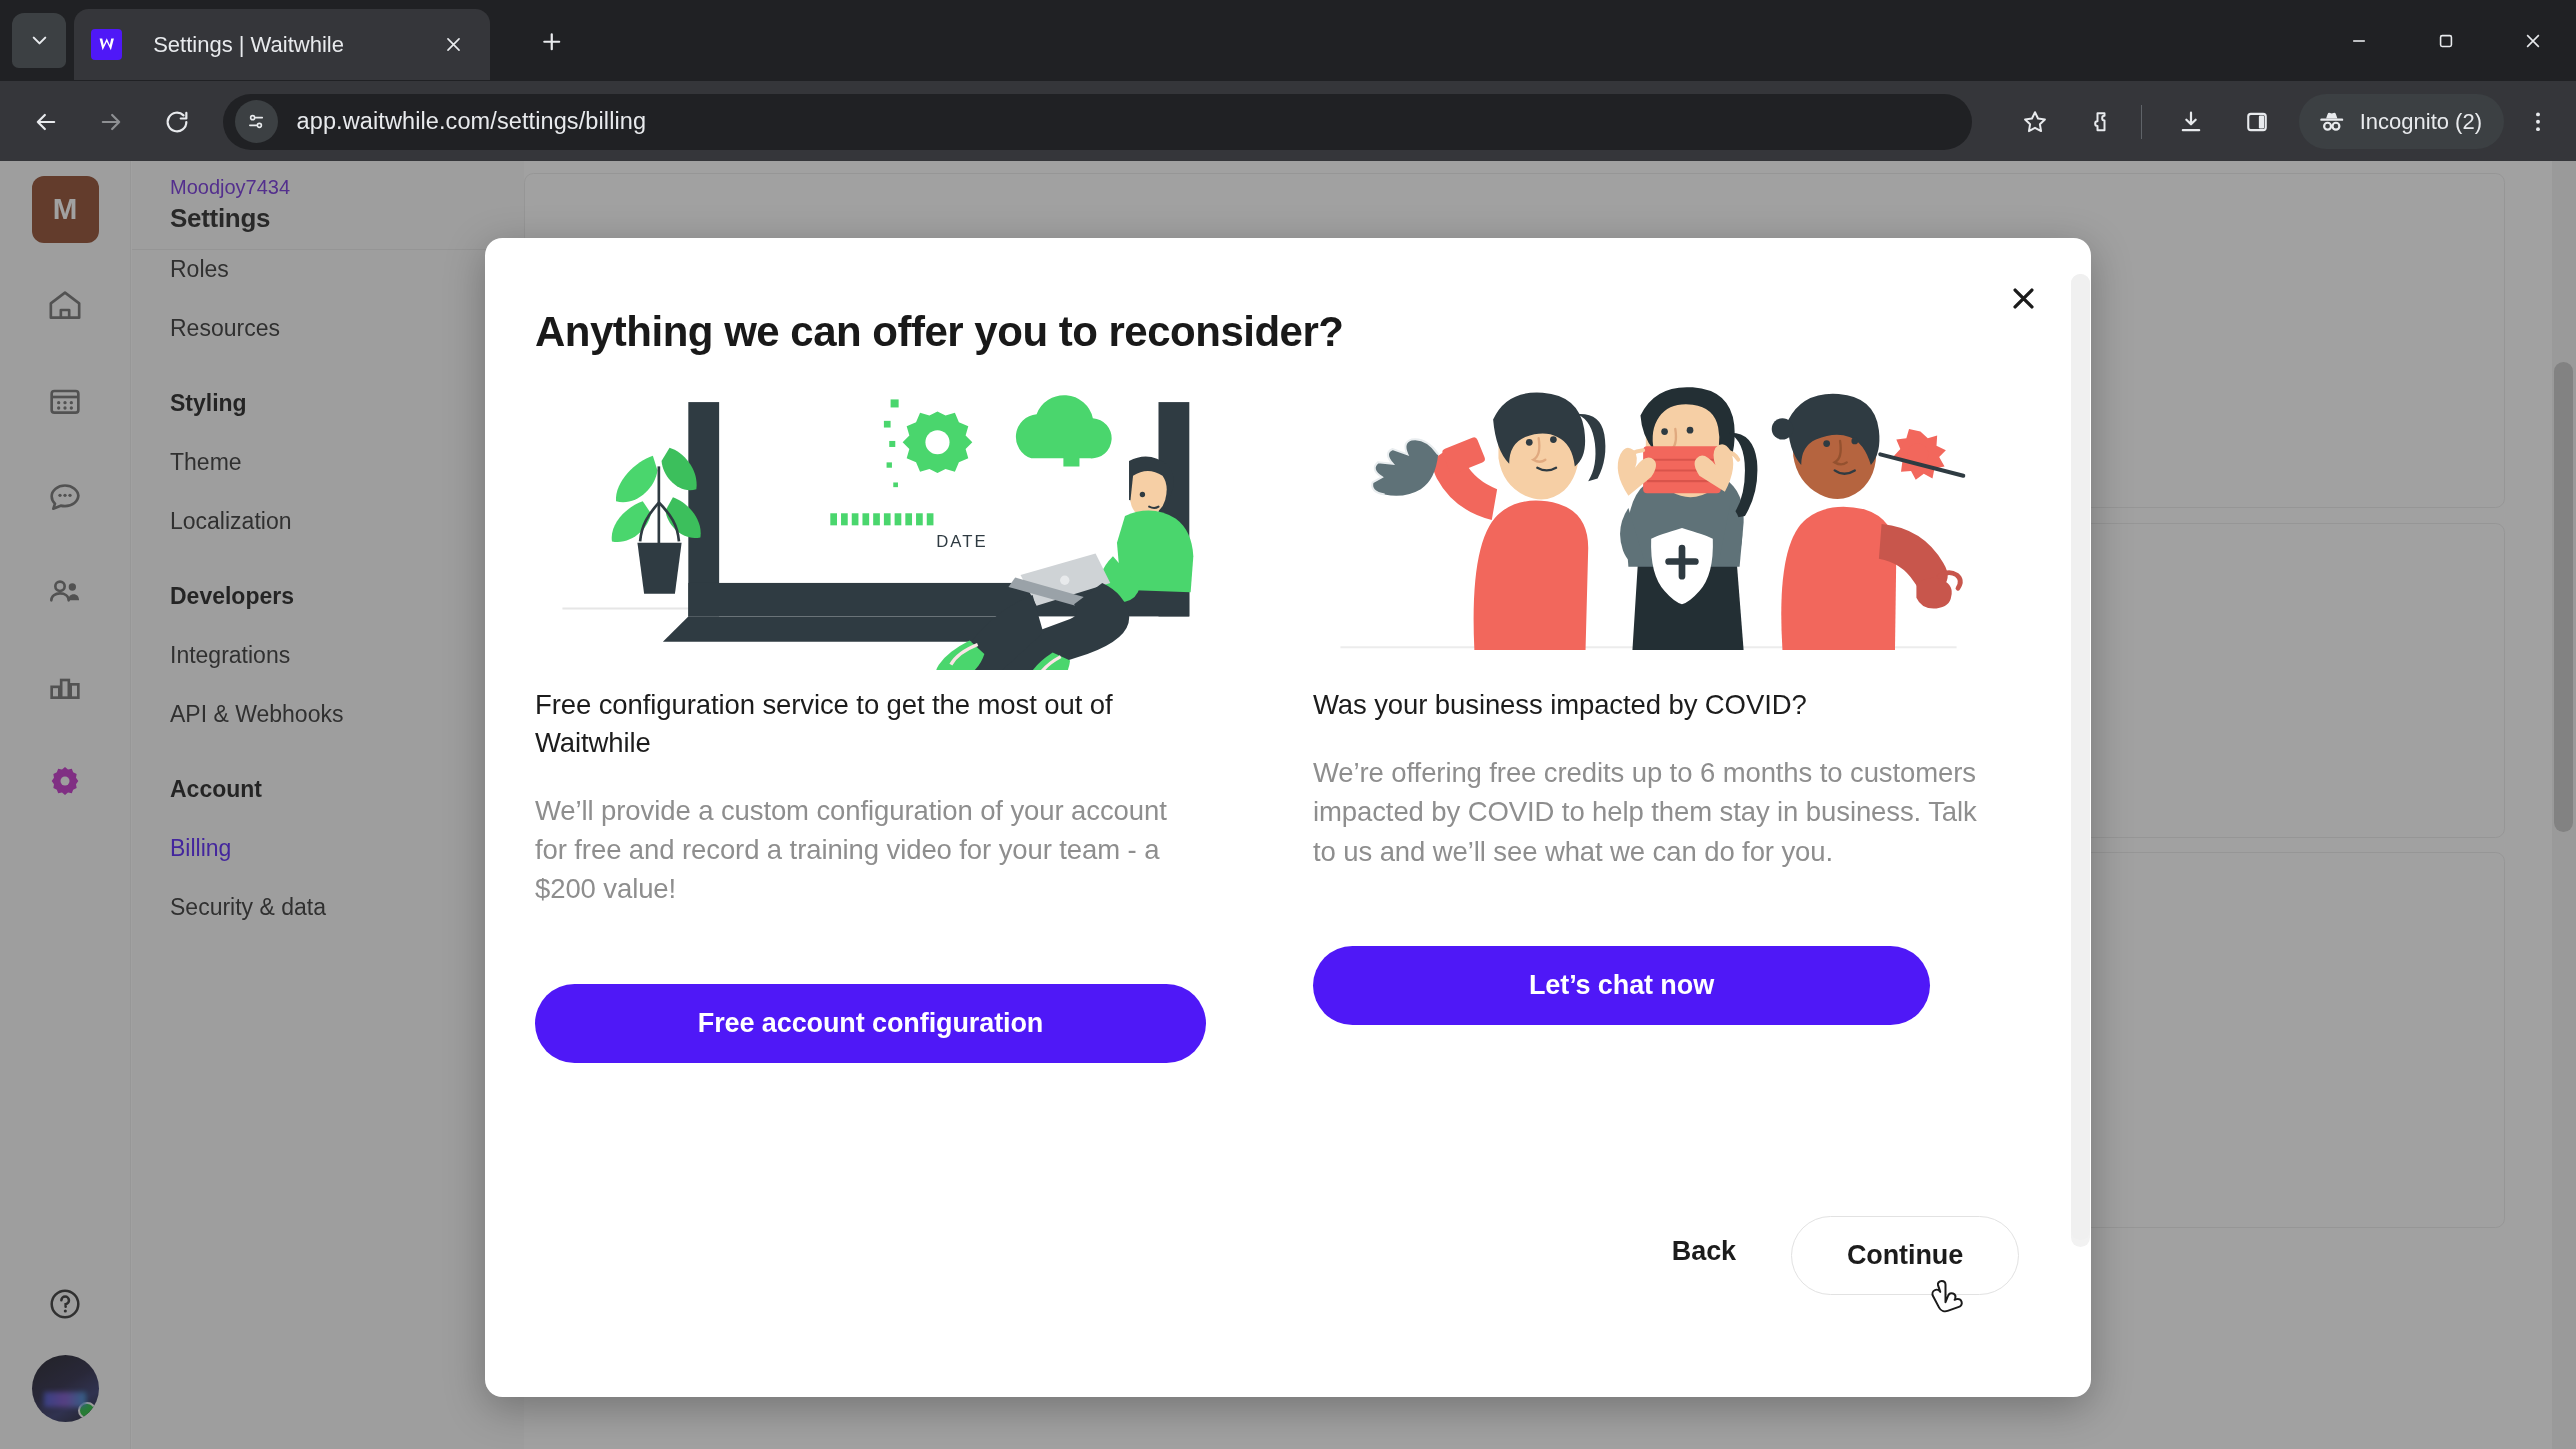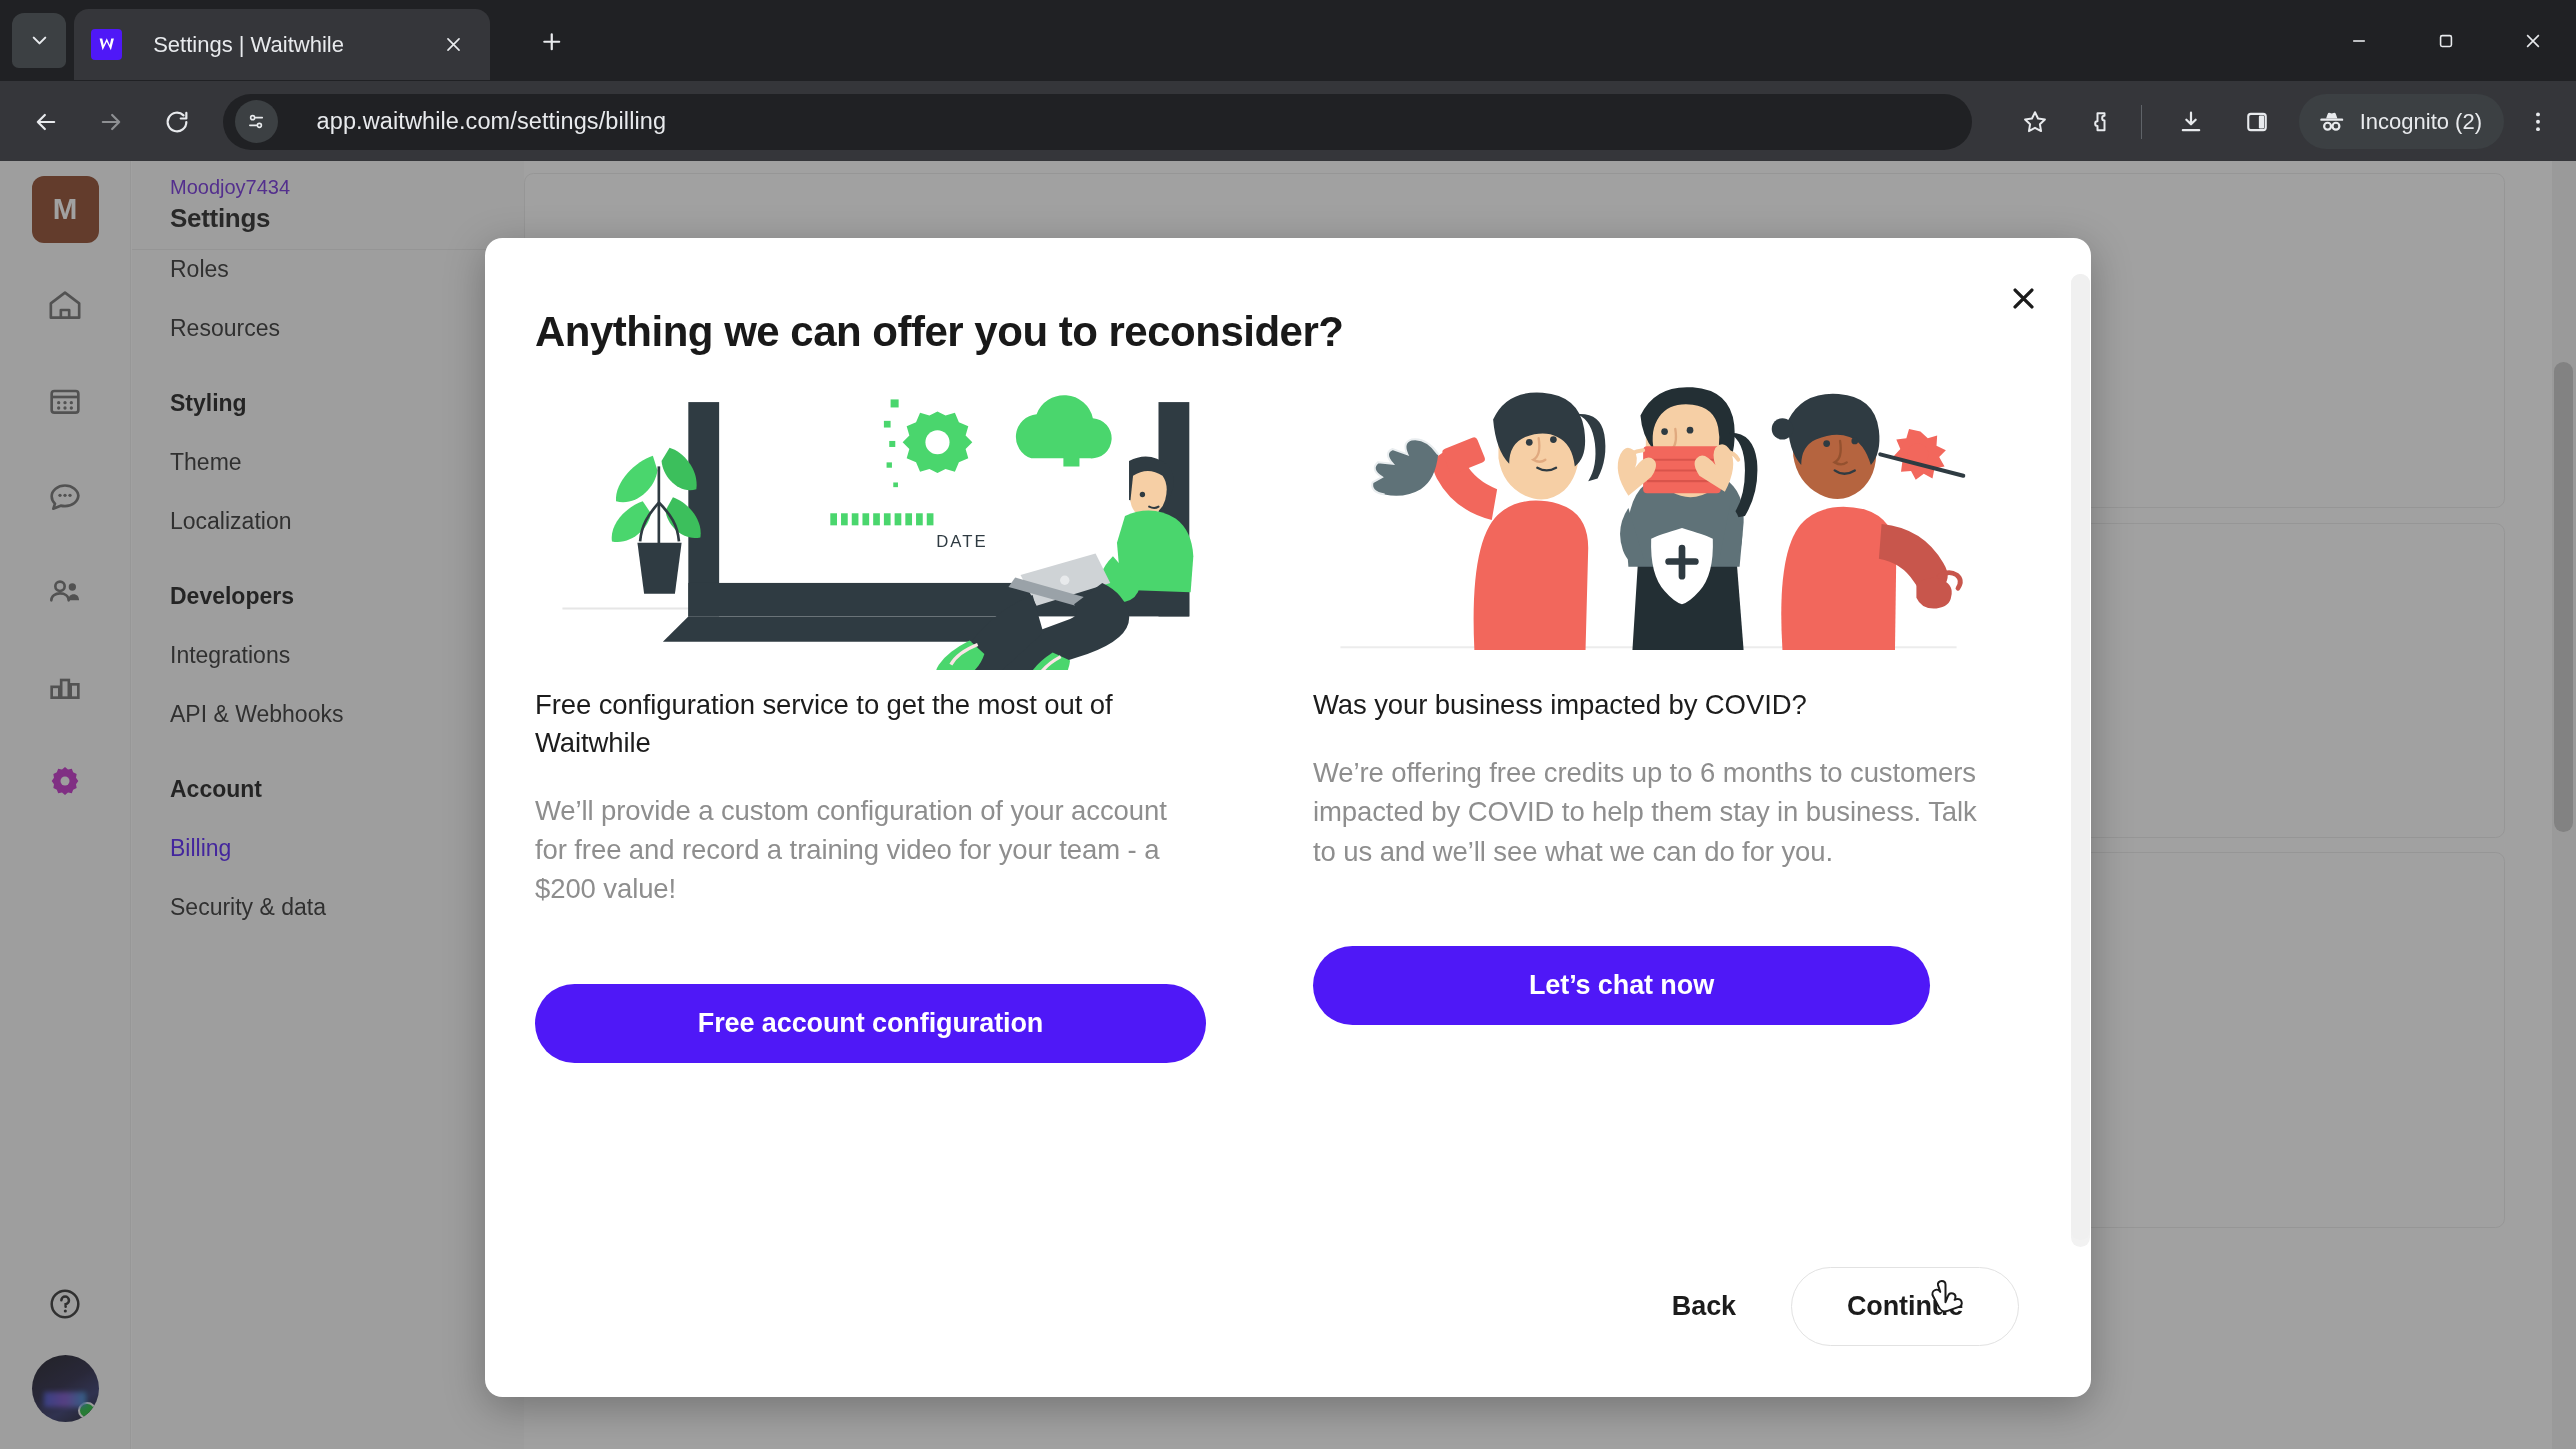--- a/index.html
+++ b/index.html
@@ -57,21 +57,20 @@
   .tb-btn {
     width:51px; height:51px; border-radius:50%; margin-left:14.8px;
     display:flex; align-items:center; justify-content:center; cursor:pointer; flex:0 0 auto;
   }
   .tb-btn:first-child { margin-left:20px; }
   .tb-btn svg { width:28px; height:28px; }
   .omnibox {
     flex:1 1 auto; height:56px; background:#202124; border-radius:28px;
     margin:0 17.4px 0 20px; display:flex; align-items:center; padding:0 12px;
     cursor:text;
-    gap:20px;
   }
   .omni-icon {
     width:43px; height:43px; border-radius:50%; background:#3c4043;
     display:flex; align-items:center; justify-content:center; flex:0 0 auto; cursor:pointer;
   }
   .omni-icon svg { width:23px; height:23px; }
   .omni-url { margin-left:19px; color:#e8eaed; font-size:23.5px; letter-spacing:0.1px; }
   .tb-right { display:flex; align-items:center; padding-right:14.8px; flex:0 0 auto; }
   .tb-sep { width:1.3px; height:34px; background:#5f6368; margin:0 8px 0 14.8px; }
   .incognito {
@@ -191,21 +190,21 @@
   .offer-btn {
     margin-top:75px; height:79px; border-radius:40px; background:#4f18f7;
     color:#fff; font-size:27px; font-weight:bold; letter-spacing:-0.1px;
     display:flex; align-items:center; justify-content:center; cursor:pointer; border:none;
     font-family:"Liberation Sans", sans-serif; width:100%;
   }
   #btn-right { width:617px; }
 
   .modal-footer {
     position:absolute; left:0; bottom:0; width:1606px; height:181px;
-    display:flex; align-items:center; justify-content:flex-end; padding-right:72px; gap:31px;
+    display:flex; align-items:flex-start; justify-content:flex-end; padding-right:72px; gap:31px;
   }
   .btn-back {
     background:none; border:none; font-family:"Liberation Sans", sans-serif;
     font-size:27px; font-weight:bold; color:#1c1c1c; cursor:pointer; padding:20px 24px;
     letter-spacing:-0.1px;
   }
   .btn-continue {
     background:#fff; border:1.3px solid #e2e2e2; border-radius:40px;
     font-family:"Liberation Sans", sans-serif; font-size:27px; font-weight:bold;
     color:#1c1c1c; cursor:pointer; width:228px; height:79px; letter-spacing:-0.1px;

